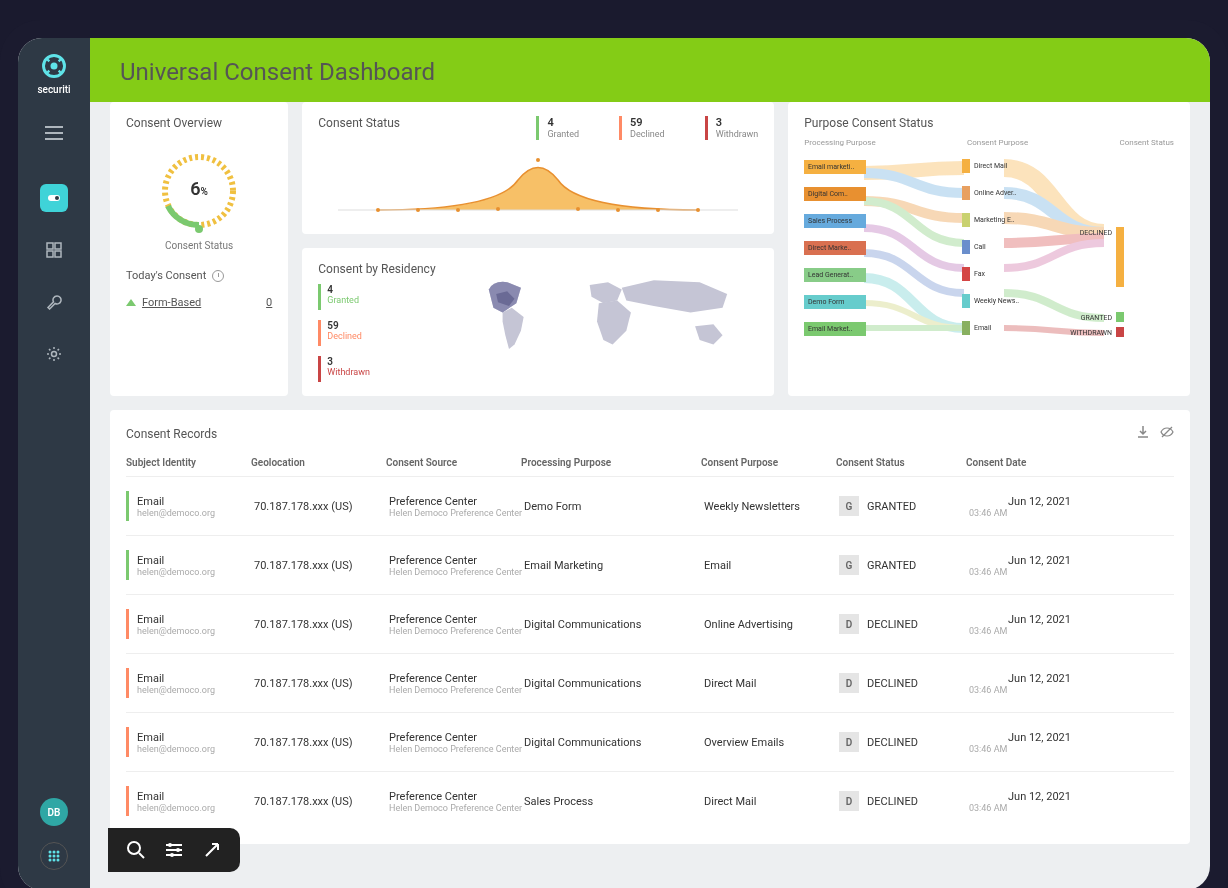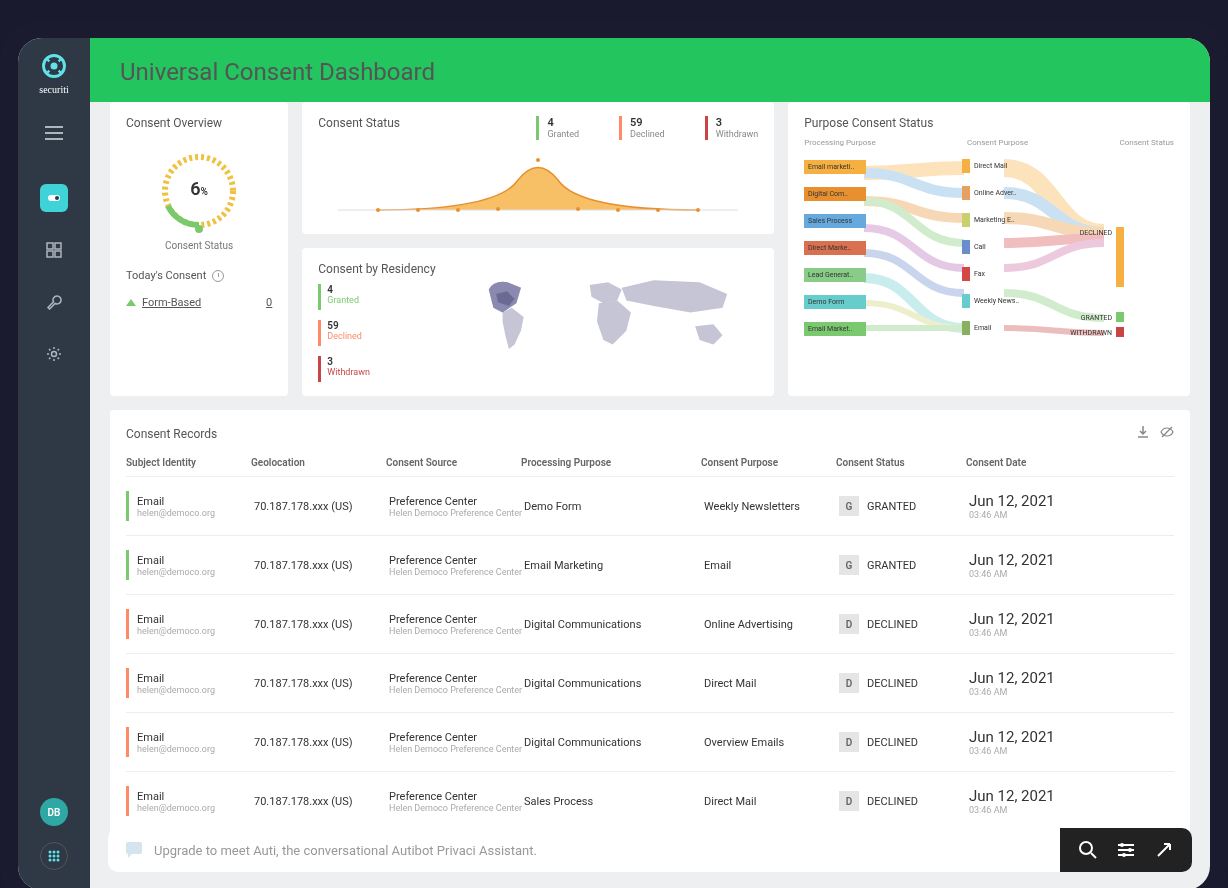--- a/index.html
+++ b/index.html
@@ -1,31 +1,31 @@
 <!DOCTYPE html>
 <html><head>
 <meta charset="utf-8">
 <style>
 * { box-sizing: border-box; margin: 0; padding: 0; }
 body { font-family: -apple-system, BlinkMacSystemFont, "Segoe UI", Roboto, sans-serif; background: #1a1a2e; display: flex; justify-content: center; align-items: center; min-height: 100vh; padding: 20px; }
 .device { width: 1228px; height: 888px; background: #1b1b2f; border-radius: 40px; padding: 18px; position: relative; }
 .screen { width: 100%; height: 100%; background: #edeff1; border-radius: 24px; overflow: hidden; display: flex; position: relative; }
 .sidebar { width: 72px; background: #2e3945; display: flex; flex-direction: column; align-items: center; padding-top: 14px; }
-.logo-wrap { text-align: center; color: #5fe3e8; margin-bottom: 20px; font-family: Liberation Serif, serif; }
+.logo-wrap { text-align: center; color: #5fe3e8; margin-bottom: 20px; }
 .logo-wrap svg { display: block; margin: 0 auto 4px; }
 .logo-text { font-size: 10px; color: #fff; font-weight: 500; }
 .menu-btn { color: #aeb6bd; margin: 10px 0 30px; cursor: pointer; }
 .nav-icons { display: flex; flex-direction: column; gap: 24px; align-items: center; margin-top: 10px; }
 .nav-icon { width: 28px; height: 28px; display: flex; align-items: center; justify-content: center; color: #aeb6bd; cursor: pointer; border-radius: 6px; }
 .nav-icon.active { background: #3fd3d8; color: #fff; }
 .sidebar-bottom { margin-top: auto; margin-bottom: 20px; display: flex; flex-direction: column; gap: 16px; align-items: center; }
 .avatar { width: 28px; height: 28px; border-radius: 50%; background: #2fa7a5; color: #fff; font-size: 10px; display: flex; align-items: center; justify-content: center; font-weight: 600; }
 .apps-icon { width: 28px; height: 28px; border-radius: 50%; background: #2e3945; border: 1px solid #555; display: flex; align-items: center; justify-content: center; }
 .main { flex: 1; display: flex; flex-direction: column; overflow: hidden; }
-.page-title { font-size: 24px; font-weight: 400; color: #555; padding: 20px 30px 16px; background: #22c55e; }
+.page-title { font-size: 24px; font-weight: 400; color: #555; padding: 20px 30px 16px; background: #84cc16; }
 .content { flex: 1; padding: 0 20px 10px; overflow-y: auto; }
 .cards-row { display: flex; gap: 14px; margin-bottom: 14px; }
 .card { background: #fff; border-radius: 4px; padding: 14px 16px; }
 .card-title { font-size: 12px; color: #555; margin-bottom: 8px; }
 .overview-card { width: 180px; display: flex; flex-direction: column; align-items: center; }
 .gauge-wrap { position: relative; width: 90px; height: 90px; margin-top: 8px; }
 .gauge-label { position: absolute; top: 50%; left: 50%; transform: translate(-50%, -60%); font-size: 18px; font-weight: 600; color: #333; }
 .gauge-pct { font-size: 10px; }
 .gauge-sub { font-size: 10px; color: #777; margin-top: 4px; }
 .today-sec { width: 100%; margin-top: 18px; }
@@ -62,21 +62,21 @@
 .col-proc { width: 180px; }
 .col-purp { width: 135px; }
 .col-stat { width: 130px; }
 .col-date { flex: 1; }
 .record-row { display: flex; align-items: center; padding: 14px 0; border-top: 1px solid #eee; font-size: 11px; color: #333; }
 .row-bar { width: 3px; height: 30px; background: #7bc96f; margin-right: 8px; }
 .row-bar.dec { background: #ff8a65; }
 .subj-main { font-size: 11px; color: #333; }
 .subj-sub { font-size: 9px; color: #aaa; }
 .stat-badge { width: 20px; height: 20px; background: #e5e5e5; display: inline-flex; align-items: center; justify-content: center; font-size: 10px; font-weight: 600; color: #666; margin-right: 8px; }
-.date-main { font-size: 15px; color: #333; }
+.date-main { font-size: 11px; color: #333; margin-left: 39px; }
 .date-sub { font-size: 9px; color: #aaa; }
 .footer-bar { position: absolute; bottom: 18px; left: 90px; right: 18px; height: 44px; display: flex; align-items: center; gap: 0; }
 .footer-input { flex: 1; background: #fff; height: 100%; border-radius: 10px 0 0 10px; display: flex; align-items: center; padding: 0 16px; gap: 10px; color: #999; font-size: 13px; }
 .footer-tools { background: #222; height: 100%; display: flex; align-items: center; gap: 18px; padding: 0 18px; color: #fff; border-radius: 0 10px 10px 0; }
 .footer-tools svg { cursor: pointer; }
 .clock-icon { width: 12px; height: 12px; border: 1px solid #999; border-radius: 50%; display: inline-block; position: relative; }
 .clock-icon::after { content: ''; position: absolute; top: 2px; left: 5px; width: 1px; height: 4px; background: #999; }
 </style>
 </head>
 <body>
@@ -457,26 +457,20 @@
                   <div class="date-main">Jun 12, 2021</div>
                   <div class="date-sub">03:46 AM</div>
                 </div>
   </div>
             </div>
     </div>
   </div>
 </div>
 
 <div class="footer-bar">
-  <div class="footer-input">
-    <svg width="20" height="20" viewBox="0 0 20 20">
-            <path d="M2 4a2 2 0 012-2h12a2 2 0 012 2v8a2 2 0 01-2 2H8l-4 4v-4H4a2 2 0 01-2-2V4z" fill="#d5e5f0"></path>
-          </svg>
-    <span>Upgrade to meet Auti, the conversational Autibot Privaci Assistant.</span>
-  </div>
   <div class="footer-tools">
     <svg width="20" height="20" viewBox="0 0 20 20">
             <circle cx="8" cy="8" r="6" stroke="#fff" stroke-width="2" fill="none"></circle>
             <line x1="13" y1="13" x2="18" y2="18" stroke="#fff" stroke-width="2"></line>
           </svg>
     <svg width="20" height="20" viewBox="0 0 20 20">
             <path d="M2 5h16M2 10h16M2 15h16" stroke="#fff" stroke-width="2"></path>
             <circle cx="6" cy="5" r="2" fill="#fff"></circle>
             <circle cx="14" cy="10" r="2" fill="#fff"></circle>
             <circle cx="8" cy="15" r="2" fill="#fff"></circle>

